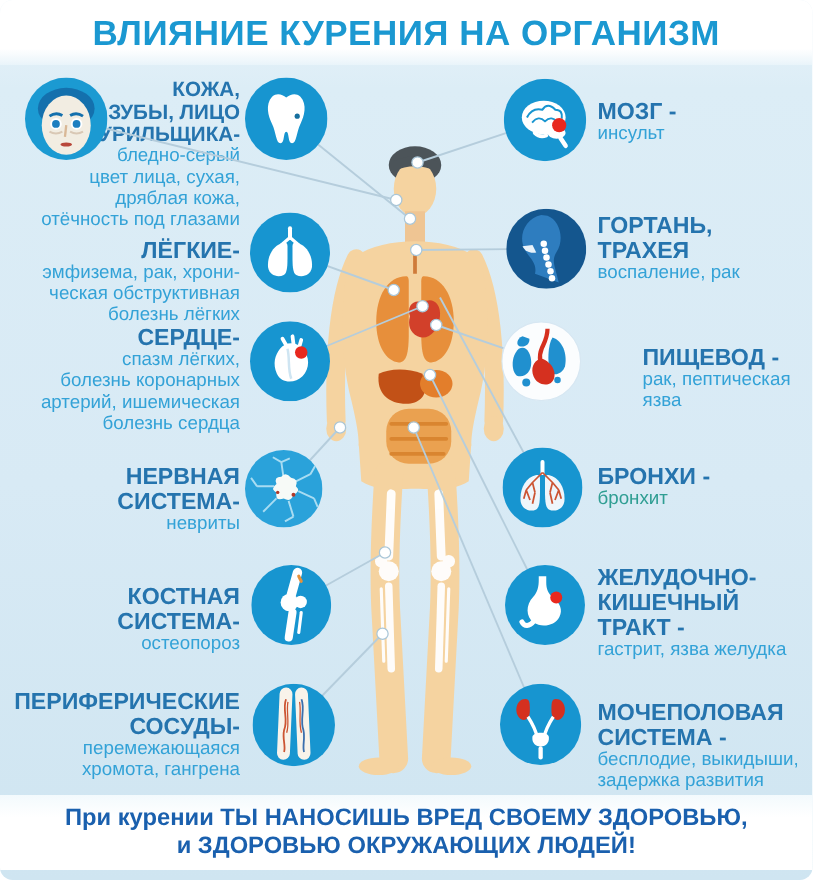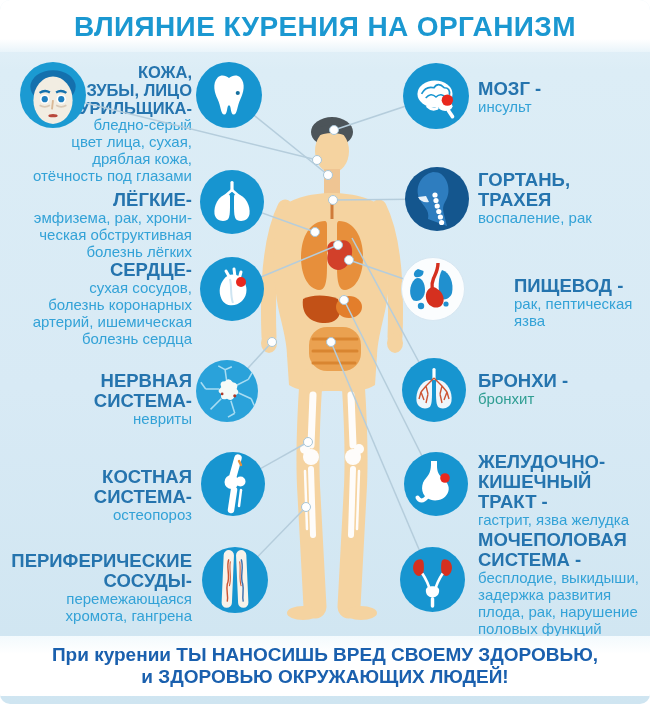--- a/index.html
+++ b/index.html
@@ -286,21 +286,21 @@
 отёчность под глазами</div>
   </div>
   <div class="item left-col" style="top:190px;">
     <div class="heading">ЛЁГКИЕ-</div>
     <div class="desc">эмфизема, рак, хрони-
 ческая обструктивная
 болезнь лёгких</div>
   </div>
   <div class="item left-col" style="top:260px;">
     <div class="heading">СЕРДЦЕ-</div>
-    <div class="desc">сухая сосудов,
+    <div class="desc">спазм лёгких,
 болезнь коронарных
 артерий, ишемическая
 болезнь сердца</div>
   </div>
   <div class="item left-col" style="top:371px;">
     <div class="heading">НЕРВНАЯ СИСТЕМА-</div>
     <div class="desc">невриты</div>
   </div>
   <div class="item left-col" style="top:467px;margin-left:30px;">
     <div class="heading">КОСТНАЯ СИСТЕМА-</div>
@@ -329,21 +329,21 @@
   <div class="item right-col" style="top:452px;">
     <div class="heading">ЖЕЛУДОЧНО-
 КИШЕЧНЫЙ
 ТРАКТ -</div>
     <div class="desc">гастрит, язва желудка</div>
   </div>
   <div class="item right-col" style="top:371px;">
     <div class="heading">БРОНХИ -</div>
     <div class="desc teal">бронхит</div>
   </div>
-  <div class="item right-col" style="top:530px;">
+  <div class="item right-col" style="top:560px;">
     <div class="heading">МОЧЕПОЛОВАЯ
 СИСТЕМА -</div>
     <div class="desc">бесплодие, выкидыши,
 задержка развития
 плода, рак, нарушение
 половых функций</div>
   </div>
 
   <div class="bottom-strip"></div>
   <div class="footer-text">При курении ТЫ НАНОСИШЬ ВРЕД СВОЕМУ ЗДОРОВЬЮ,

